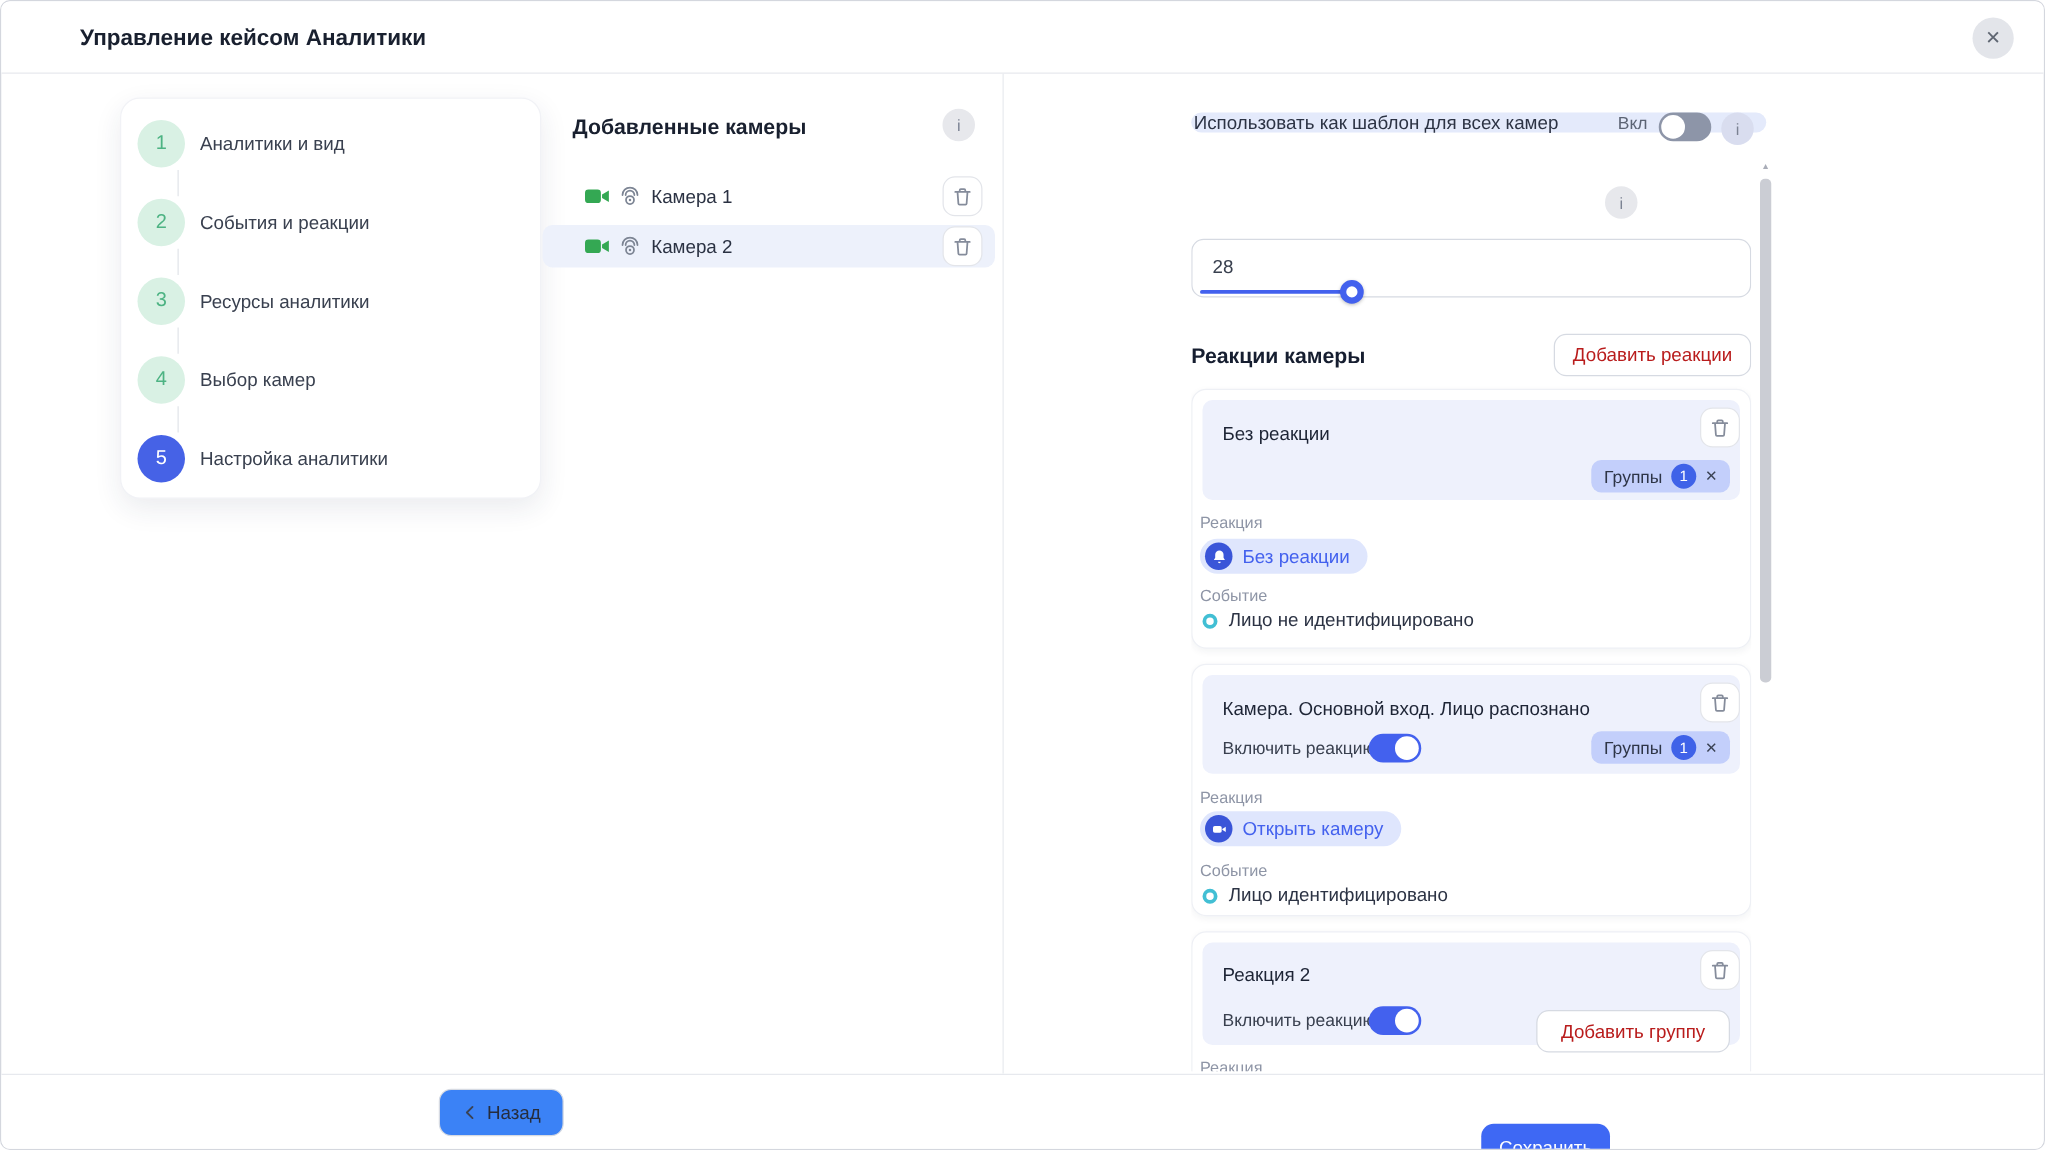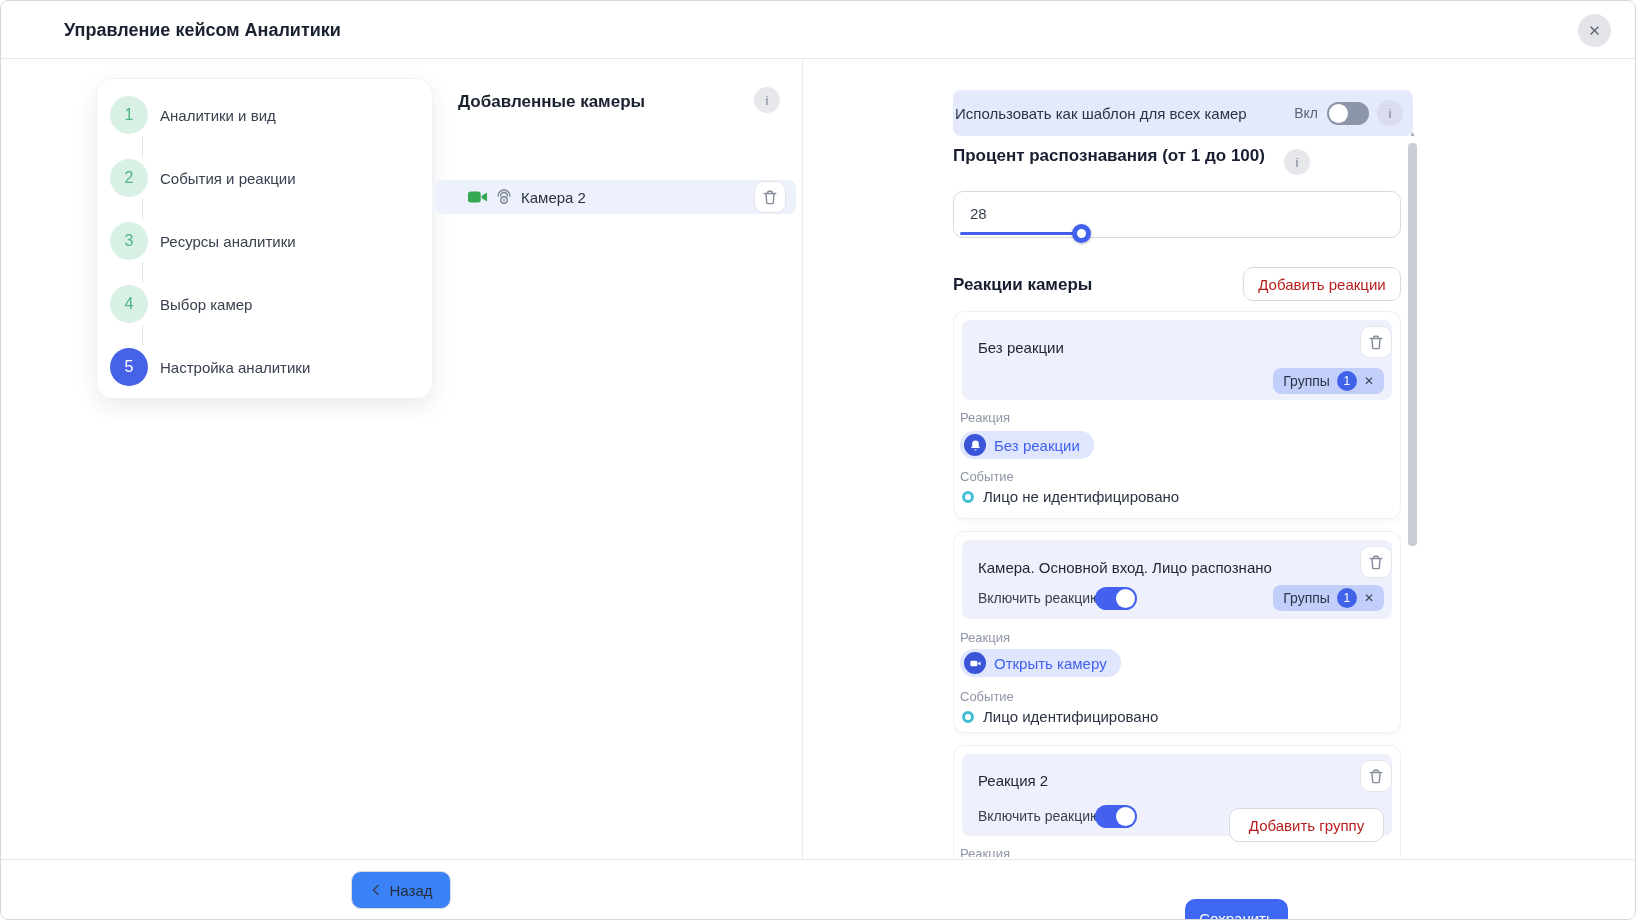--- a/index.html
+++ b/index.html
@@ -37,22 +37,22 @@
              display:flex; align-items:center; padding:0 10px 0 34px; }
   .cam-row.selected { background:#edf1fb; }
   .cam-ic1 { width:20px; height:16px; flex:0 0 20px; }
   .cam-ic2 { width:18px; height:16px; flex:0 0 18px; margin-left:7px; }
   .cam-name { margin-left:8px; font-size:15px; color:#2a3142; flex:1; }
   .trash-btn { width:32px; height:32px; border-radius:10px; background:#fff; border:1px solid #e3e5ea;
                display:flex; align-items:center; justify-content:center; cursor:pointer; }
   .trash-btn svg { width:16px; height:17px; }
 
   
-  .tpl-bar { position:absolute; left:952px; top:31px; width:460px; height:46px; background:#e4eafb; border-radius:8px;
-             display:flex; align-items:center; padding:0 10px 0 2px; }
+  .tpl-bar { position:absolute; left:952px; top:31px; width:460px; height:16px; background:#e4eafb; border-radius:8px;
+             display:flex; align-items:flex-start; padding:0 10px 0 2px; }
   .tpl-label { font-size:15px; color:#2c3344; flex:1; }
   .tpl-on { font-size:14px; color:#5c6474; margin-right:9px; }
   .toggle { position:relative; width:42px; height:23px; border-radius:12px; cursor:pointer; flex:0 0 42px; }
   .toggle.off { background:#8d95a8; }
   .toggle.on  { background:#4361ee; }
   .toggle .knob { position:absolute; top:2px; width:19px; height:19px; border-radius:50%; background:#fff; }
   .toggle.off .knob { left:2px; }
   .toggle.on  .knob { right:2px; }
   .tpl-bar .info-circle { margin-left:8px; background:#d9ddef; }
 
@@ -149,20 +149,38 @@
         <div class="step-circle">5</div>
         <div class="step-label">Настройка аналитики</div>
       </div>
     </div>
 
     <div class="cam-head">Добавленные камеры</div>
     <button class="info-circle cam-info">
         <span>i</span>
       </button>
 
+    <div class="cam-row" style="top:81px;">
+      <svg class="cam-ic1" viewBox="0 0 22 16">
+        <rect x="0" y="2" width="14" height="12" rx="3" fill="#34a853"></rect>
+        <path d="M15 6.5l6-3.5v10l-6-3.5z" fill="#34a853"></path>
+      </svg>
+      <svg class="cam-ic2" viewBox="0 0 18 16">
+        <path d="M3 7a6 6 0 0 1 12 0" stroke="#7d8594" stroke-width="1.4" fill="none" stroke-linecap="round"></path>
+        <path d="M5.5 7a3.5 3.5 0 0 1 7 0" stroke="#7d8594" stroke-width="1.4" fill="none" stroke-linecap="round"></path>
+        <circle cx="9" cy="11" r="3.2" stroke="#7d8594" stroke-width="1.4" fill="none"></circle>
+        <circle cx="9" cy="11" r="1" fill="#7d8594"></circle>
+      </svg>
+      <span class="cam-name">Камера 1</span>
+      <button class="trash-btn">
+        <svg viewBox="0 0 18 19">
+          <path class="trash-glyph" d="M2.5 5h13M6.5 5V3.5a1 1 0 0 1 1-1h3a1 1 0 0 1 1 1V5M4.5 5l.8 10.5a1 1 0 0 0 1 .9h5.4a1 1 0 0 0 1-.9L13.5 5"></path>
+        </svg>
+      </button>
+    </div>
 
     <div class="cam-row selected" style="top:121px;">
       <svg class="cam-ic1" viewBox="0 0 22 16">
         <rect x="0" y="2" width="14" height="12" rx="3" fill="#34a853"></rect>
         <path d="M15 6.5l6-3.5v10l-6-3.5z" fill="#34a853"></path>
       </svg>
       <svg class="cam-ic2" viewBox="0 0 18 16">
         <path d="M3 7a6 6 0 0 1 12 0" stroke="#7d8594" stroke-width="1.4" fill="none" stroke-linecap="round"></path>
         <path d="M5.5 7a3.5 3.5 0 0 1 7 0" stroke="#7d8594" stroke-width="1.4" fill="none" stroke-linecap="round"></path>
         <circle cx="9" cy="11" r="3.2" stroke="#7d8594" stroke-width="1.4" fill="none"></circle>
@@ -182,21 +200,20 @@
       <div class="toggle off">
           <div class="knob"></div>
         </div>
       <button class="info-circle">
           <span>i</span>
         </button>
     </div>
 
     <div class="rp-scroll">
 
-      <div class="rp-h" style="top:17px;">Процент распознавания (от 1 до 100)</div>
       <button class="info-circle pct-info">
           <span>i</span>
         </button>
 
       <div class="pct-box">
         <input class="pct-input" value="28" style="">
         <div class="slider-fill"></div>
         <div class="slider-knob"></div>
       </div>
 

